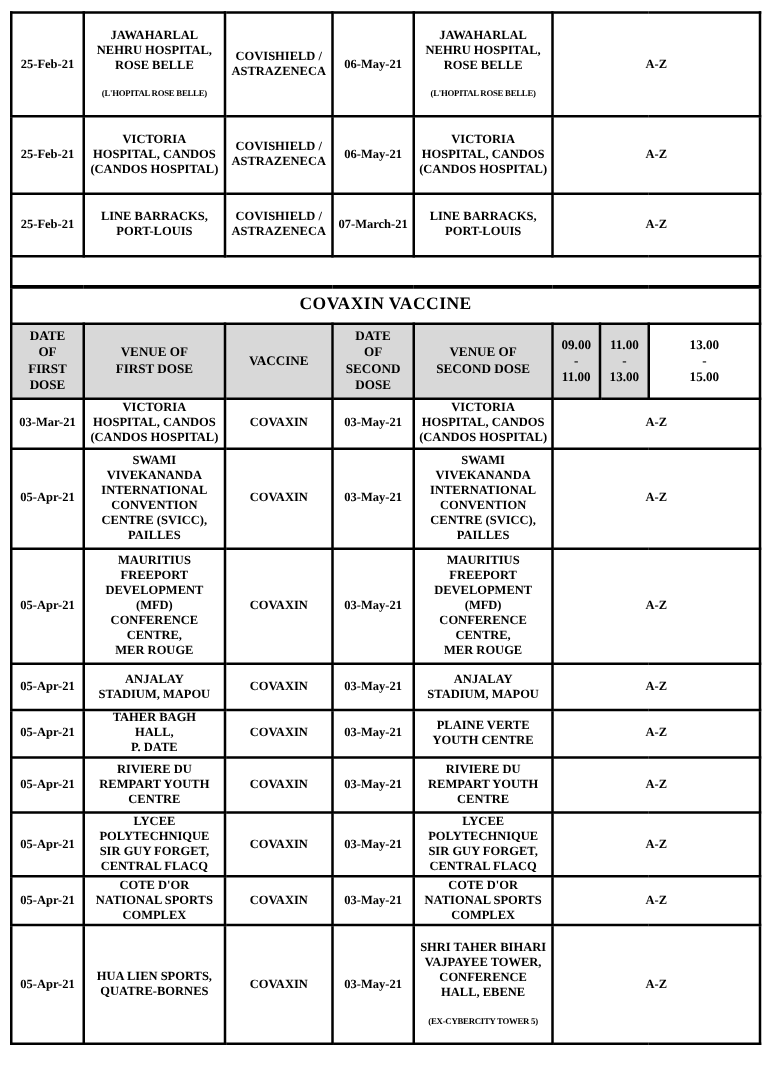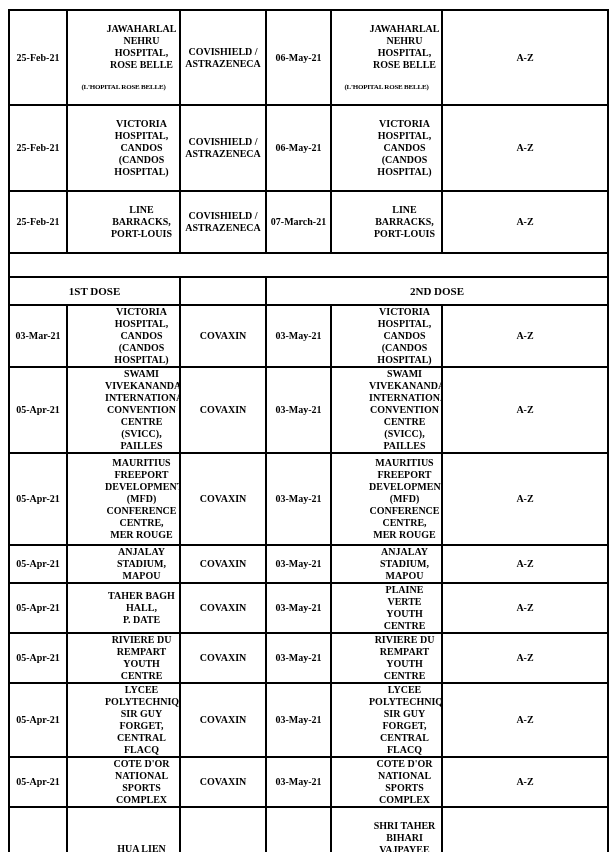--- a/index.html
+++ b/index.html
@@ -9,21 +9,21 @@
   table{
     border-collapse:collapse;table-layout:fixed;width:601px;
     margin:9px 0 0 8px;
   }
   td{
     border:2px solid #000;color:#000;font-weight:700;
     text-align:center;vertical-align:middle;
     font-size:10px;line-height:12px;padding:0 1px;
     white-space:pre-line;overflow:hidden;
   }
-  .vmain{display:block;white-space:pre-line;padding-left:36px;}
+  .vmain{display:block;white-space:pre-line;}
   .note{display:block;font-size:7px;line-height:9px;white-space:pre-line;letter-spacing:-0.2px;}
   .note:empty{display:none;}
   tr.title-row td{font-size:14px;letter-spacing:.4px;border-top:3px solid #000;}
   tr.dose-row td{font-size:11px;}
   tr.hdr-row td{background:#d8d8d8;font-size:10.5px;line-height:13px;}
   tr.hdr-row td.wbg{background:#ffffff;}
 </style>
 </head>
 <body>
 
@@ -89,24 +89,46 @@
         <span class="vmain">LINE BARRACKS,
 PORT-LOUIS</span>
       </td>
       <td colspan="3">A-Z</td>
     </tr>
 
     <tr style="height:24px">
       <td colspan="8"></td>
     </tr>
 
-    <tr class="dose-row" style="height:28px">
-      <td colspan="2">1ST DOSE</td>
-      <td></td>
-      <td colspan="5">2ND DOSE</td>
+    <tr class="title-row" style="height:30px">
+      <td colspan="8">COVAXIN VACCINE</td>
+    </tr>
+    <tr class="hdr-row" style="height:60px">
+      <td>DATE
+OF
+FIRST
+DOSE</td>
+      <td>VENUE OF
+FIRST DOSE</td>
+      <td>VACCINE</td>
+      <td>DATE
+OF
+SECOND
+DOSE</td>
+      <td>VENUE OF
+SECOND DOSE</td>
+      <td>09.00
+-
+11.00</td>
+      <td>11.00
+-
+13.00</td>
+      <td class="wbg">13.00
+-
+15.00</td>
     </tr>
     <tr style="height:40px">
       <td>03-Mar-21</td>
       <td><span class="vmain">VICTORIA
 HOSPITAL, CANDOS
 (CANDOS HOSPITAL)</span></td>
       <td>COVAXIN</td>
       <td>03-May-21</td>
       <td><span class="vmain">VICTORIA
 HOSPITAL, CANDOS

